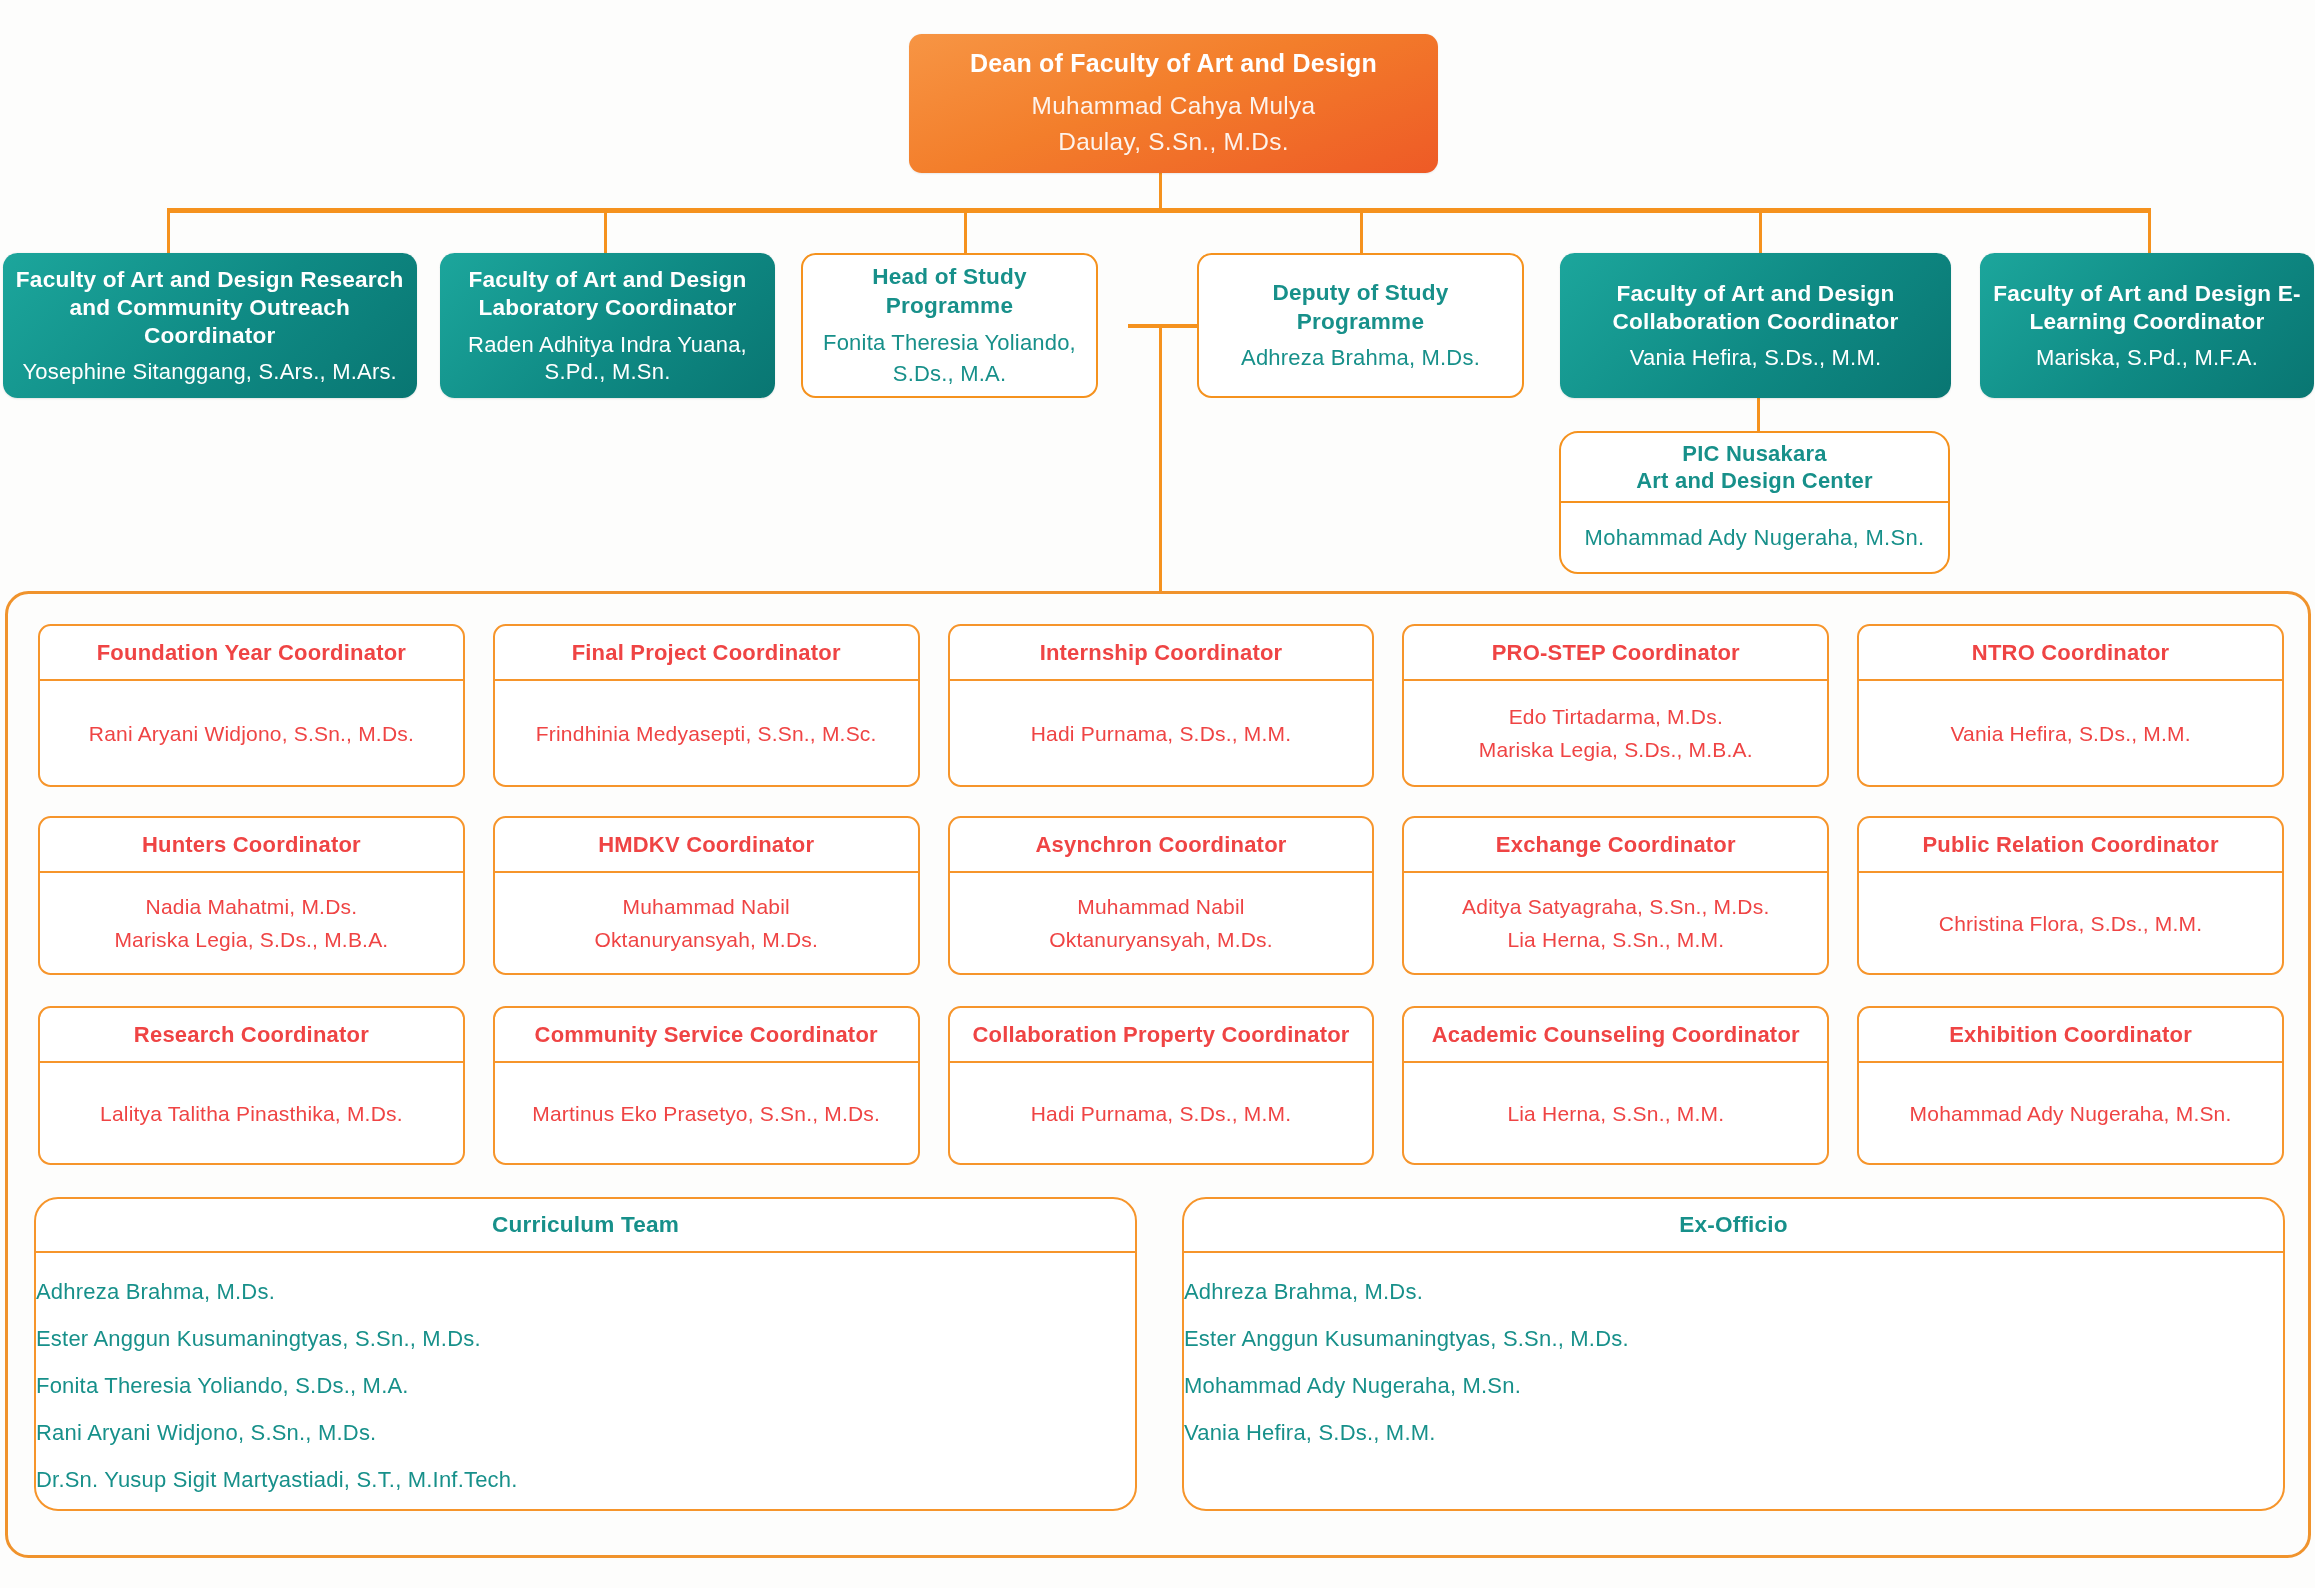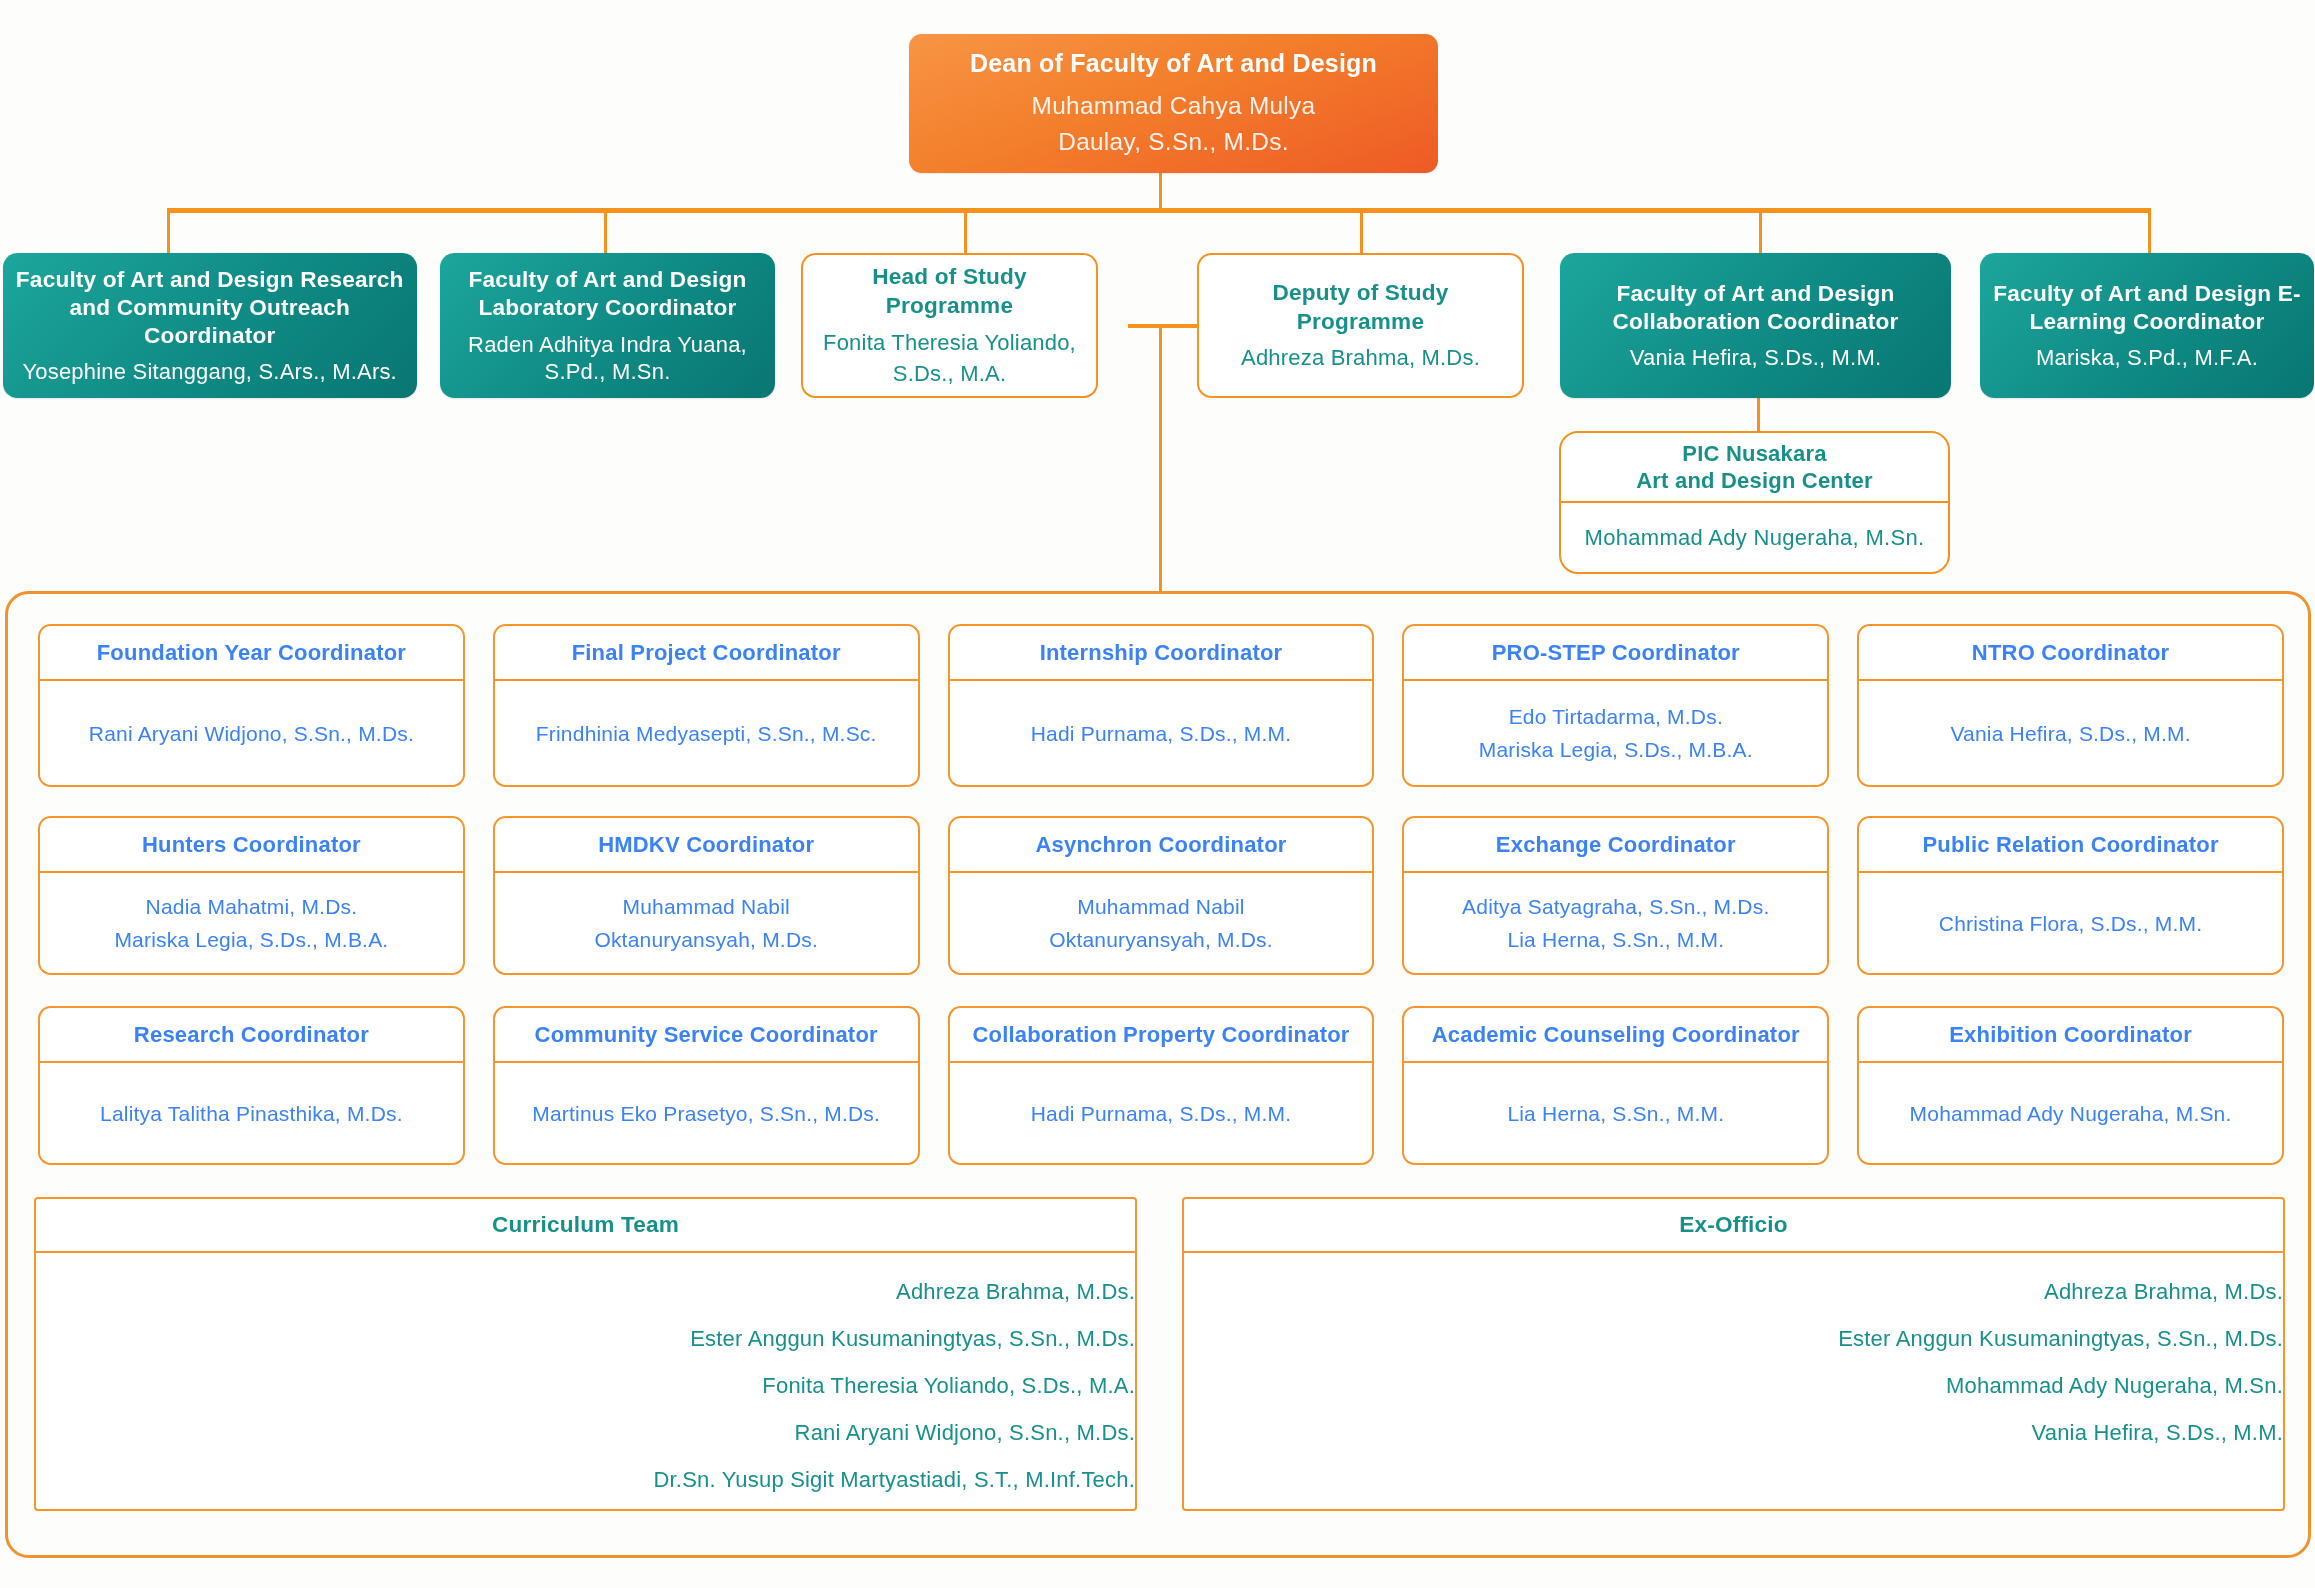--- a/index.html
+++ b/index.html
@@ -50,35 +50,35 @@
   .big-frame{
     position:absolute;left:4.5px;top:591px;width:2306px;height:967px;
     border:3.6px solid #F0932C;border-radius:23.5px;box-sizing:border-box;background:transparent;
   }
   .grid-row{position:absolute;left:38px;right:32px;display:grid;grid-template-columns:repeat(5,1fr);column-gap:28px;}
   .row-1{top:624px;height:163px;}
   .row-2{top:816px;height:159px;}
   .row-3{top:1006px;height:159px;border-radius:13px;}
   .unit-card{
     border:2.7px solid #F6952B;border-radius:12.7px;background:#ffffff;box-sizing:border-box;
-    display:flex;flex-direction:column;color:#3b82f6;text-align:center;overflow:hidden;
+    display:flex;flex-direction:column;color:#ef4444;text-align:center;overflow:hidden;
   }
   .unit-card .hd{
     flex:0 0 53px;display:flex;align-items:center;justify-content:center;
     font-weight:bold;font-size:22px;border-bottom:2.7px solid #F6952B;letter-spacing:0.2px;
   }
   .unit-card .bd{
     flex:1;display:flex;flex-direction:column;align-items:center;justify-content:center;
     font-size:21px;line-height:33px;letter-spacing:0.2px;
   }
   
   .teams-row{position:absolute;left:34px;right:31px;top:1197px;height:314px;display:grid;grid-template-columns:1fr 1fr;column-gap:45px;}
   .team-card{
-    border:2.7px solid #F6952B;border-radius:4px;background:#ffffff;box-sizing:border-box;
-    display:flex;flex-direction:column;color:#17908A;text-align:right;overflow:hidden;
+    border:2.7px solid #F6952B;border-radius:24px;background:#ffffff;box-sizing:border-box;
+    display:flex;flex-direction:column;color:#17908A;text-align:left;overflow:hidden;
   }
   .team-card .hd{
     flex:0 0 52px;display:flex;align-items:center;justify-content:center;
     font-weight:bold;font-size:22.6px;border-bottom:2.7px solid #F6952B;letter-spacing:0.2px;
   }
   .team-card .bd{flex:1;padding-top:14.5px;font-size:22px;line-height:47px;letter-spacing:0.2px;}
 </style>
 </head>
 <body>
 

